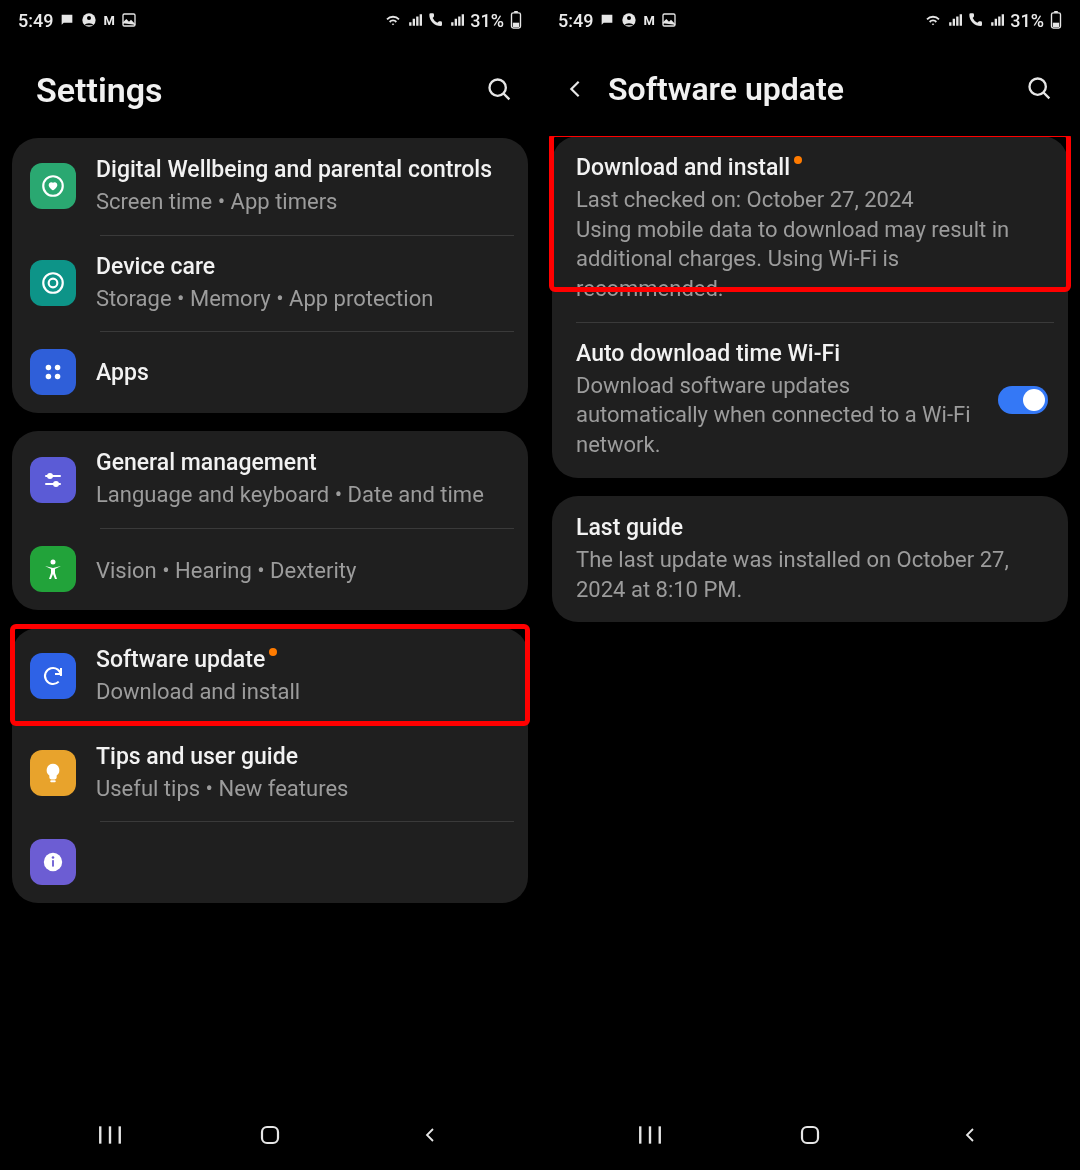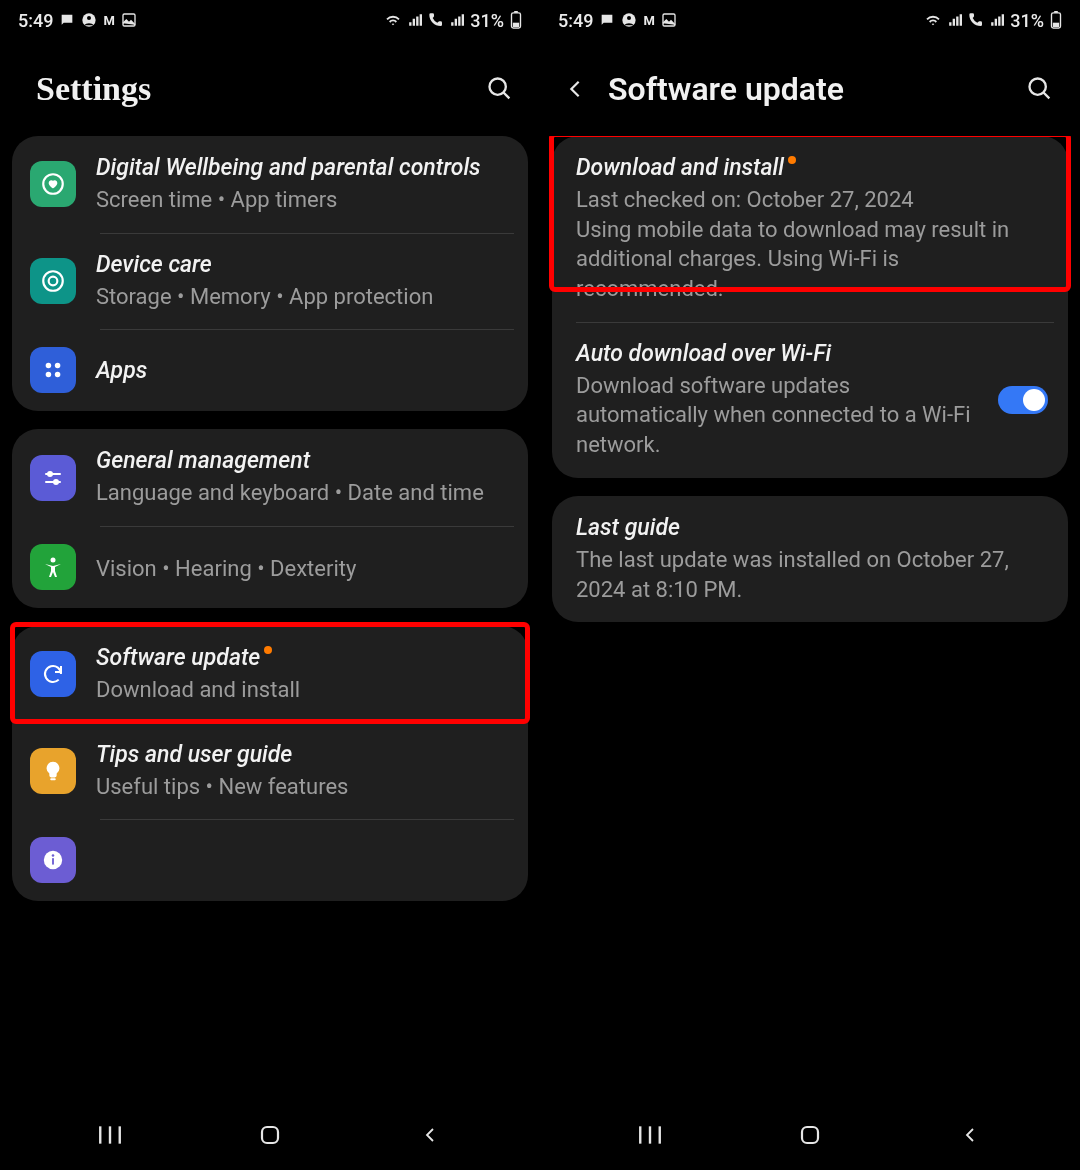--- a/index.html
+++ b/index.html
@@ -37,21 +37,21 @@
     padding: 30px 24px 28px 24px;
     gap: 16px;
   }
   .header .back { width: 28px; display:flex; }
   .header .title {
     flex: 1;
     font-size: 32px;
     font-weight: 600;
     color: #f1f1f1;
   }
-  .header .title.settings { margin-left: 12px; font-size: 34px; font-family: Liberation Serif, serif; }
+  .header .title.settings { margin-left: 12px; font-size: 34px; }
   .search { width: 32px; height: 32px; display:flex; align-items:center; justify-content:center; }
   .content { flex: 1; padding: 0 12px; overflow: hidden; }
   .card {
     background: #1f1f1f;
     border-radius: 26px;
     margin-bottom: 18px;
   }
   .row {
     display: flex;
     align-items: center;
@@ -76,21 +76,20 @@
     justify-content: center;
     flex-shrink: 0;
   }
   .rtxt { flex: 1; min-width: 0; }
   .rtitle {
     font-size: 23px;
     font-weight: 500;
     color: #f2f2f2;
     display: flex;
     align-items: flex-start;
-    font-style: italic;
   }
   .rtitle .dot {
     width: 8px; height: 8px;
     background: #ff7b00;
     border-radius: 50%;
     margin-left: 4px;
     margin-top: 2px;
   }
   .rsub {
     font-size: 22px;
@@ -419,21 +418,21 @@
           <div class="rtitle">
               <span>Download and install</span>
               <span class="dot"></span>
             </div>
           <div class="rsub" style="white-space:pre-line;">Last checked on: October 27, 2024
 Using mobile data to download may result in additional charges. Using Wi-Fi is recommended.</div>
         </div>
       </div>
       <div class="row iconless">
         <div class="rtxt">
-          <div class="rtitle">Auto download over Wi-Fi</div>
+          <div class="rtitle">Auto download time Wi-Fi</div>
           <div class="rsub">Download software updates automatically when connected to a Wi-Fi network.</div>
         </div>
         <div class="toggle"></div>
       </div>
     </div>
 
     <div class="card">
       <div class="row iconless">
         <div class="rtxt">
           <div class="rtitle">Last guide</div>

